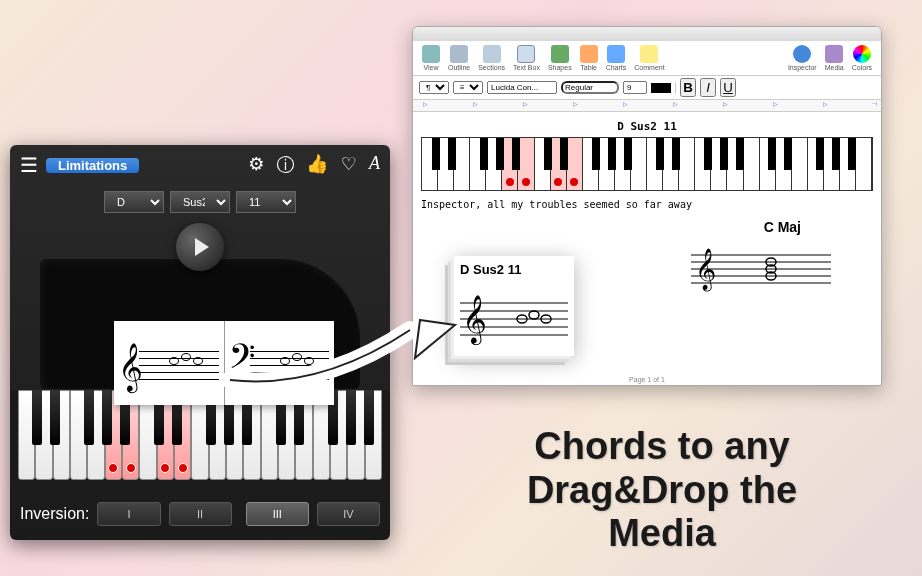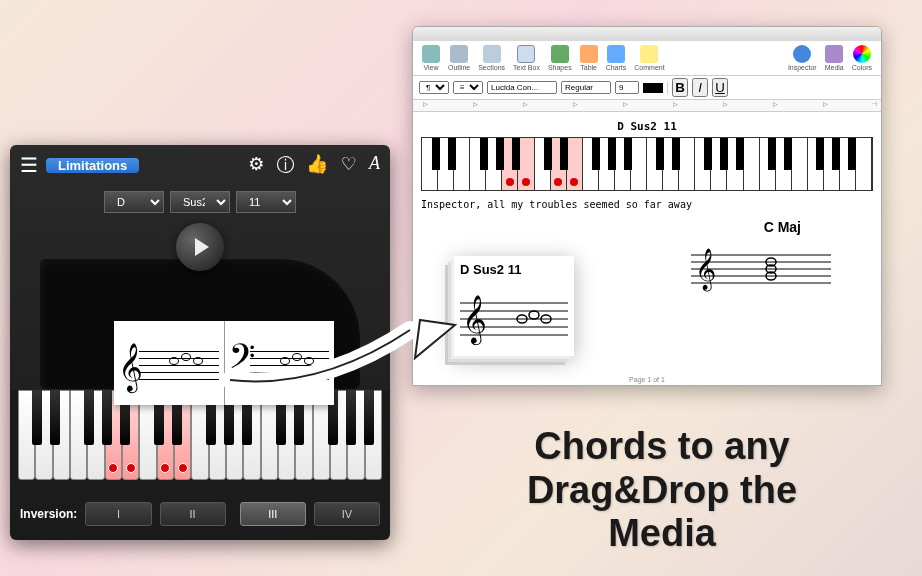--- a/index.html
+++ b/index.html
@@ -168,21 +168,21 @@
 .inversions {
   position: absolute;
   bottom: 14px;
   left: 0;
   right: 0;
   display: flex;
   align-items: center;
   padding: 0 10px;
   gap: 8px;
 }
-.inv-label { color: #fff; font-size: 12px; font-weight: bold; }
+.inv-label { color: #fff; font-size: 16px; font-weight: normal; }
 .inv-btn {
   flex: 1;
   background: linear-gradient(180deg, #444, #2a2a2a);
   color: #ccc;
   border: 1px solid #555;
   padding: 5px;
   font-size: 11px;
   border-radius: 3px;
 }
 .inv-btn.active { background: linear-gradient(180deg, #666, #444); color: #fff; border-color: #888; margin-left: 6px; }
@@ -450,21 +450,21 @@
       </div>
     <div class="tb-item">
         <div class="tb-icon" style="background:conic-gradient(red,yellow,lime,cyan,blue,magenta,red);border-radius:50%"></div>
         <span>Colors</span>
       </div>
   </div>
   <div class="format-bar">
     <select style="width:30px"><option>¶</option></select>
     <select style="width:30px"><option>≡</option></select>
     <input style="width: 70px;" value="Lucida Con...">
-    <input style="width: 50px;" value="Regular">
+    <input style="width: 58px; border-radius: 6px;" value="Regular">
     <input style="width: 24px;" value="9">
     <span style="width:20px;height:10px;background:#000;display:inline-block"></span>
     <span style="border-left:1px solid #ccc;height:12px"></span>
     <button style="font-weight:bold;width:16px">B</button>
     <button style="font-style:italic;width:16px">I</button>
     <button style="text-decoration:underline;width:16px">U</button>
   </div>
   <div class="ruler">
     <span style="left:10px">▷</span>
       <span style="left:60px">▷</span>

